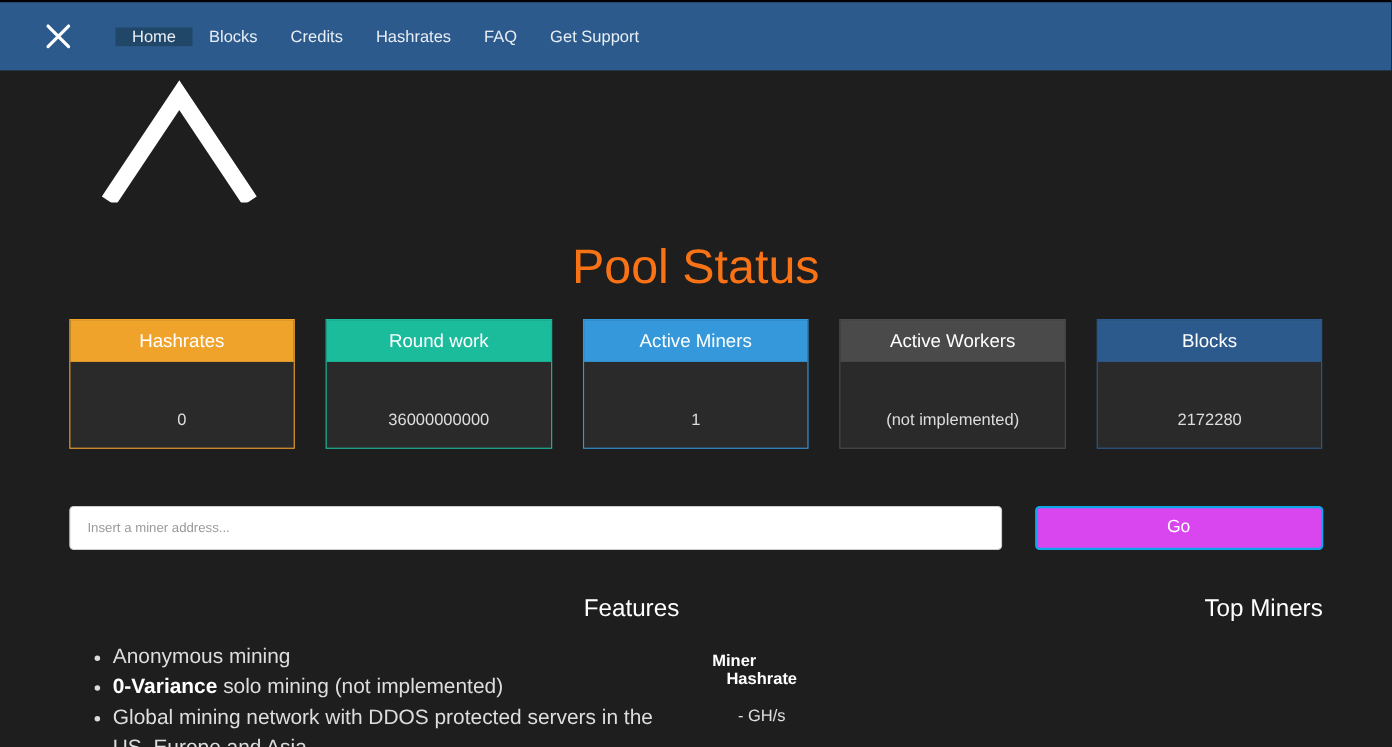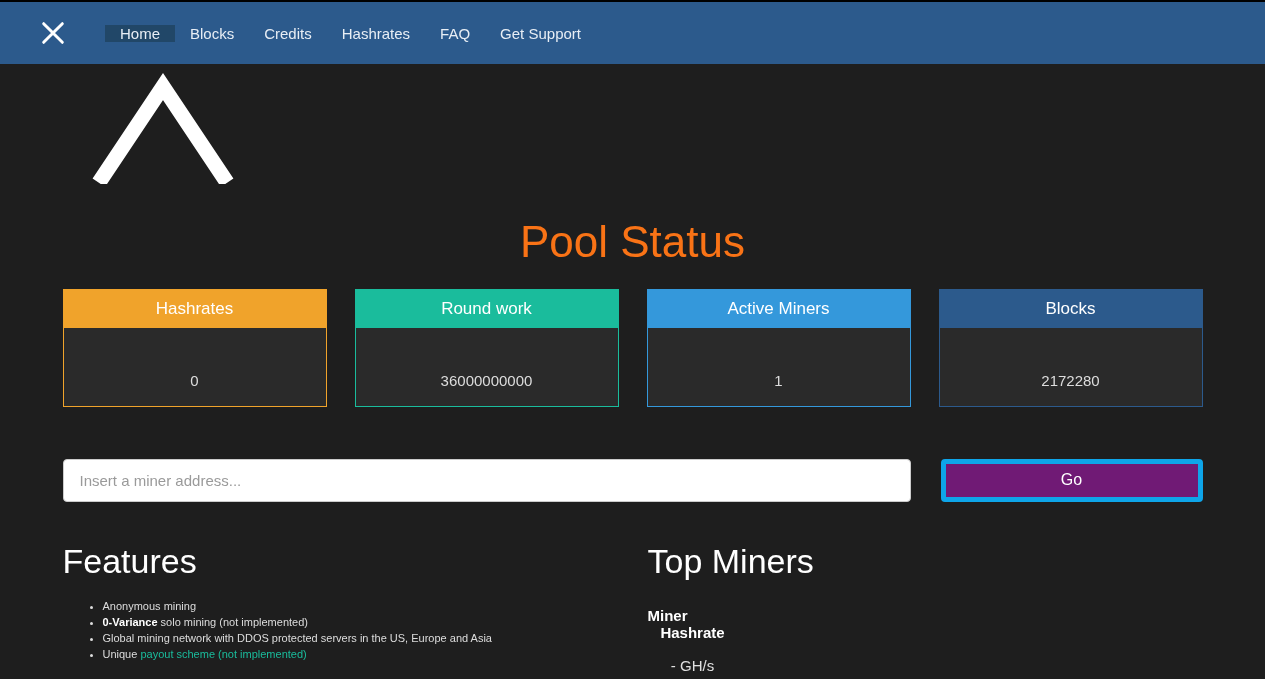--- a/index.html
+++ b/index.html
@@ -86,54 +86,54 @@
     display: flex;
     gap: 30px;
     margin-bottom: 40px;
   }
   .search-input {
     flex: 1;
     background: #fff;
     border: 1px solid #ccc;
     border-radius: 4px;
     padding: 12px 16px;
-    font-size: 15px;
+    font-size: 12px;
     color: #555;
   }
   .search-input::placeholder { color: #9a9a9a; }
   .go-btn {
     width: 262px;
-    background: #701a75;
-    border: 5px solid #0ea5e9;
+    background: #d946ef;
+    border: 2px solid #0ea5e9;
     border-radius: 4px;
     color: #fff;
     font-size: 16px;
     cursor: pointer;
   }
   .cols {
     display: flex;
     gap: 30px;
   }
   .col { flex: 1; }
   h2.section {
-    text-align: left;
-    font-size: 34px;
+    text-align: right;
+    font-size: 22px;
     font-weight: 500;
     color: #fff;
     margin-bottom: 18px;
   }
   ul.features {
     list-style: disc;
     padding-left: 40px;
   }
   ul.features li {
     color: #ddd;
     line-height: 1.45;
     margin-bottom: 0;
-    font-size: 11px;
+    font-size: 19px;
   }
   ul.features li b { font-weight: 700; color: #ffffff; }
   a.link { color: #1abc9c; text-decoration: none; }
   .miners-table { width: 100%; }
   .miners-head, .miners-row {
     display: flex;
     padding: 8px 0;
     flex-direction: column;
   }
   .miners-head { font-weight: 700; color: #fff; }
@@ -173,20 +173,24 @@
       <div class="stat-head">Hashrates</div>
       <div class="stat-body">0</div>
     </div>
     <div class="stat-card c-teal">
       <div class="stat-head">Round work</div>
       <div class="stat-body">36000000000</div>
     </div>
     <div class="stat-card c-blue">
       <div class="stat-head">Active Miners</div>
       <div class="stat-body">1</div>
+    </div>
+    <div class="stat-card c-gray">
+      <div class="stat-head">Active Workers</div>
+      <div class="stat-body">(not implemented)</div>
     </div>
     <div class="stat-card c-navy">
       <div class="stat-head">Blocks</div>
       <div class="stat-body">2172280</div>
     </div>
   </div>
 
   <div class="search-row">
     <input class="search-input" type="text" placeholder="Insert a miner address..." style="">
     <button class="go-btn">Go</button>

